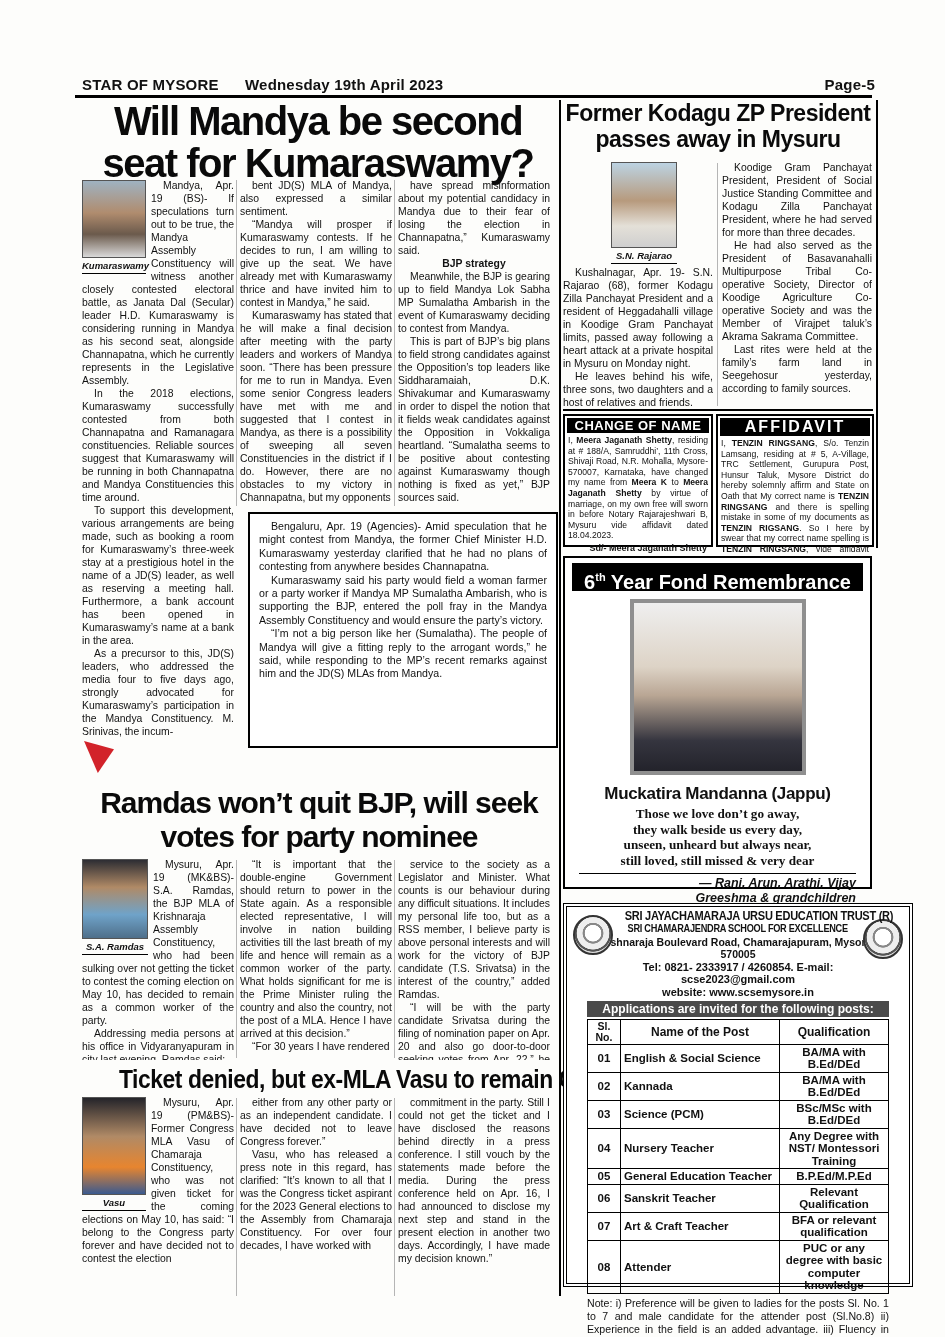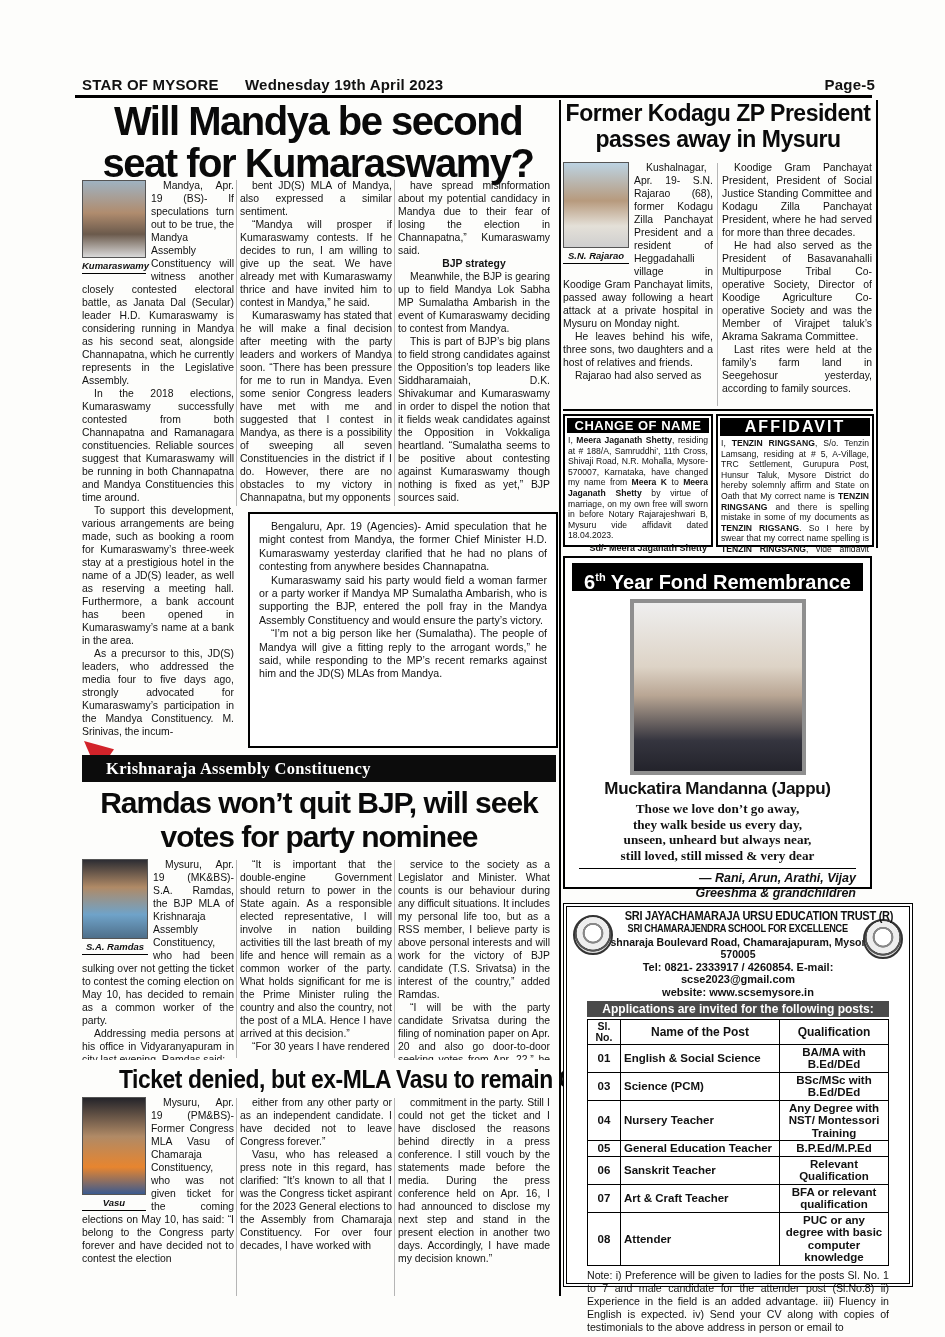--- a/index.html
+++ b/index.html
@@ -20,21 +20,21 @@
   .box-head{font-family:"Liberation Serif",serif;font-weight:bold;font-size:23.5px;line-height:1.12;text-align:center;color:var(--accent_red);margin:0 0 4px;}
   .notice{border:2px solid #000;background:#fff;padding:2px;}
   .notice-title{background:#000;color:#fff;font-weight:bold;text-align:center;letter-spacing:.5px;}
   .notice-body{font-size:8.6px;line-height:10.6px;text-align:justify;padding:2px 1px;}
   .notice-sign{font-size:9px;font-weight:bold;text-align:right;padding-right:2px;}
   .banner{background:#0c0c0c;color:#fff;font-family:"Liberation Serif",serif;font-weight:bold;}
   .squeeze{display:inline-block;transform:scaleX(.88);transform-origin:center;white-space:nowrap;}
   .remember{border:2.5px solid #000;background:#fff;text-align:center;}
   .rem-title{background:#000;color:#fff;font-weight:bold;font-size:20px;margin:5px 7px;height:28px;line-height:28px;}
   .rem-photo{display:inline-block;width:168px;height:168px;border:4px solid #8f8f8f;margin-top:3px;background:linear-gradient(180deg,#efefef 0%,#ddd3c6 38%,#b9a694 55%,#35353f 82%,#23232b 100%);}
-  .rem-name{font-weight:bold;font-size:17px;letter-spacing:-.3px;}
+  .rem-name{font-weight:bold;font-size:17px;margin-top:5px;letter-spacing:-.3px;}
   .rem-verse{font-family:"Liberation Serif",serif;font-weight:bold;font-size:13.2px;line-height:15.5px;margin-top:2px;}
   .rem-rule{border-top:1.5px solid #000;margin:5px 14px 2px;}
   .rem-sign{font-style:italic;font-weight:bold;font-size:12.5px;line-height:15px;text-align:right;padding-right:14px;}
   .ad{border:4px double #000;background:#fff;padding:2px 20px;}
   .ad-center{text-align:center;line-height:1.12;margin:1px 26px 0;}
   .ad-trust{font-weight:bold;font-size:12px;letter-spacing:-.3px;}
   .ad-school{font-weight:bold;font-size:10px;letter-spacing:-.3px;}
   .ad-line{font-weight:bold;font-size:11px;margin-top:1px;}
   .emblem{position:absolute;width:36px;height:36px;border-radius:50%;border:2px solid #333;background:radial-gradient(circle at 50% 45%,#fff 0 30%,#888 32% 38%,#eee 40% 60%,#555 62% 68%,#ddd 70%);}
   .apps-bar{background:#4a4a4a;color:#fff;font-weight:bold;font-size:12px;text-align:center;margin:3px 0 2px;padding:1px 0;}
@@ -95,21 +95,21 @@
       <p>Bengaluru, Apr. 19 (Agencies)- Amid speculation that he might contest from Mandya, the former Chief Minister H.D. Kumaraswamy yesterday clarified that he had no plans of contesting from anywhere besides Channapatna.</p>
       <p>Kumaraswamy said his party would field a woman farmer or a party worker if Mandya MP Sumalatha Ambarish, who is supporting the BJP, entered the poll fray in the Mandya Assembly Constituency and would ensure the party’s victory.</p>
       <p>“I’m not a big person like her (Sumalatha). The people of Mandya will give a fitting reply to the arrogant words,” he said, while responding to the MP’s recent remarks against him and the JD(S) MLAs from Mandya.</p>
     </div>
   </div>
 
   <div class="abs headline" style="left:563px;top:100px;width:310px;font-size:23px;letter-spacing:-.5px;line-height:1.15;">Former Kodagu ZP President passes away in Mysuru</div>
   <div class="abs colrule" style="left:717px;top:163px;height:243px;"></div>
 
   <div class="abs col" style="left:563px;top:161px;width:150px;height:247px;">
-    <div class="photo" style="width:66px;">
+    <div class="photo" style="width:66px;margin-left:48px;">
       <div class="img" style="height:84px;background:linear-gradient(180deg,#bcd3e2 0%,#b79a7d 45%,#e4e0d8 75%,#cfcfcf 100%);"></div>
       <div class="cap">S.N. Rajarao</div>
     </div>
     <p>Kushalnagar, Apr. 19- S.N. Rajarao (68), former Kodagu Zilla Panchayat President and a resident of Heggadahalli village in Koodige Gram Panchayat limits, passed away following a heart attack at a private hospital in Mysuru on Monday night.</p>
     <p>He leaves behind his wife, three sons, two daughters and a host of relatives and friends.</p>
     <p>Rajarao had also served as</p>
   </div>
 
   <div class="abs col" style="left:722px;top:161px;width:150px;height:247px;">
     <p>Koodige Gram Panchayat President, President of Social Justice Standing Committee and Kodagu Zilla Panchayat President, where he had served for more than three decades.</p>
@@ -142,21 +142,20 @@
       <div>still loved, still missed &amp; very dear</div>
     </div>
     <div class="rem-rule"></div>
     <div class="rem-sign">
       <div>— Rani, Arun, Arathi, Vijay</div>
       <div>Greeshma &amp; grandchildren</div>
     </div>
   </div>
 
   <div class="abs flag" style="left:84px;top:741px;width:30px;height:32px;"></div>
-  <div class="abs banner serif-banner" style="left:82px;top:755px;width:450px;height:27px;">Krishnaraja Assembly Constituency</div>
 
   <div class="abs headline" style="left:82px;top:786px;width:474px;font-size:30px;letter-spacing:-1px;line-height:1.12;">Ramdas won’t quit BJP, will seek votes for party nominee</div>
 
   <div class="abs colrule" style="left:236px;top:860px;height:198px;"></div>
   <div class="abs colrule" style="left:394px;top:860px;height:198px;"></div>
 
   <div class="abs col" style="left:82px;top:858px;width:152px;height:202px;">
     <div class="photo" style="width:66px;">
       <div class="img" style="height:78px;background:linear-gradient(180deg,#2d2d33 0%,#b08a66 35%,#6fa3c9 70%,#4f6f8a 100%);"></div>
       <div class="cap">S.A. Ramdas</div>
@@ -214,20 +213,25 @@
         <th style="width:26px;font-size:10.5px;line-height:11px;">Sl. No.</th>
         <th>Name of the Post</th>
         <th>Qualification</th>
       </tr>
       <tr>
             <td class="c-no">01</td>
             <td class="c-post">English &amp; Social Science</td>
             <td class="c-qual">BA/MA with B.Ed/DEd</td>
           </tr>
       <tr>
+            <td class="c-no">02</td>
+            <td class="c-post">Kannada</td>
+            <td class="c-qual">BA/MA with B.Ed/DEd</td>
+          </tr>
+      <tr>
             <td class="c-no">03</td>
             <td class="c-post">Science (PCM)</td>
             <td class="c-qual">BSc/MSc with B.Ed/DEd</td>
           </tr>
       <tr>
             <td class="c-no">04</td>
             <td class="c-post">Nursery Teacher</td>
             <td class="c-qual">Any Degree with NST/ Montessori Training</td>
           </tr>
       <tr>

